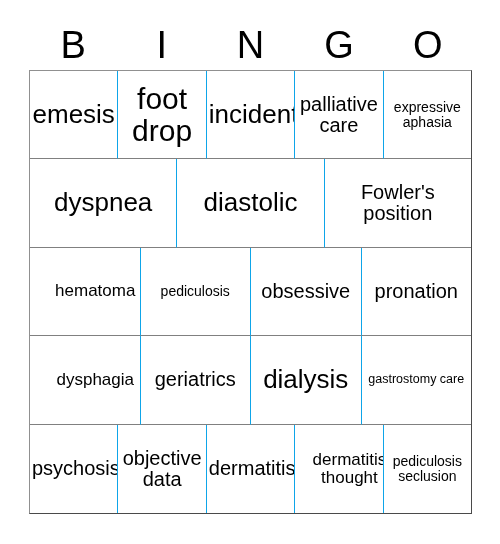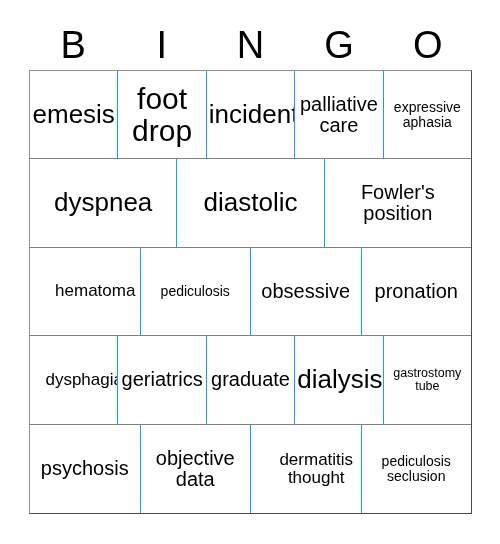--- a/index.html
+++ b/index.html
@@ -162,36 +162,36 @@
     </div>
 
     <div class="grid-row">
       <div class="grid-cell">
         <span class="cell-text fs-sm">dysphagia</span>
       </div>
       <div class="grid-cell">
         <span class="cell-text fs-md">geriatrics</span>
       </div>
       <div class="grid-cell">
-        <span class="cell-text fs-md">graduate</span>
-      </div>
-      <div class="grid-cell">
         <span class="cell-text fs-xl">dialysis</span>
       </div>
       <div class="grid-cell">
-        <span class="cell-text fs-xxs">gastrostomy tube</span>
+        <span class="cell-text fs-xxs">gastrostomy care</span>
       </div>
     </div>
 
     <div class="grid-row">
       <div class="grid-cell">
         <span class="cell-text fs-md">psychosis</span>
       </div>
       <div class="grid-cell">
         <span class="cell-text fs-md">objective data</span>
+      </div>
+      <div class="grid-cell">
+        <span class="cell-text fs-md">dermatitis</span>
       </div>
       <div class="grid-cell">
         <span class="cell-text fs-sm">dermatitis thought</span>
       </div>
       <div class="grid-cell">
         <span class="cell-text fs-xs">pediculosis seclusion</span>
       </div>
     </div>
 
   </div>

